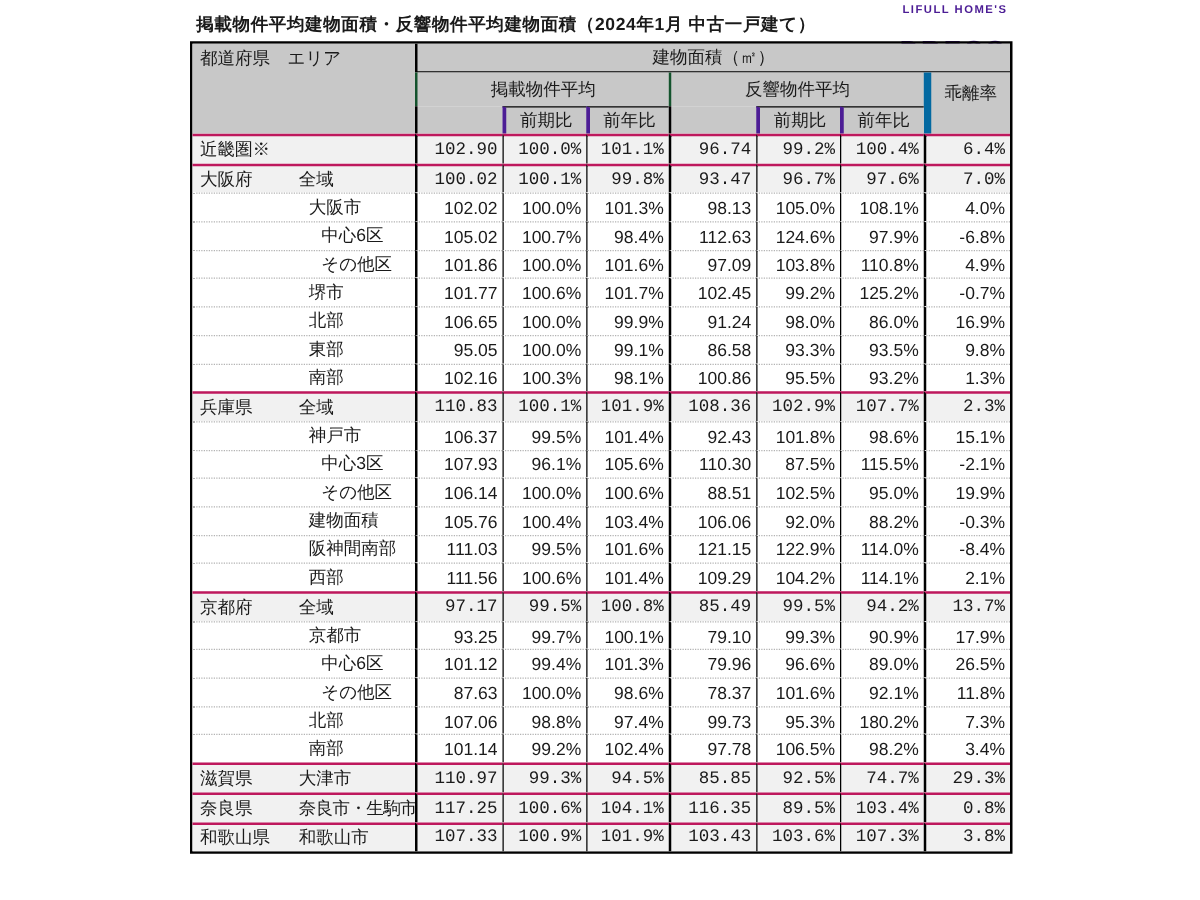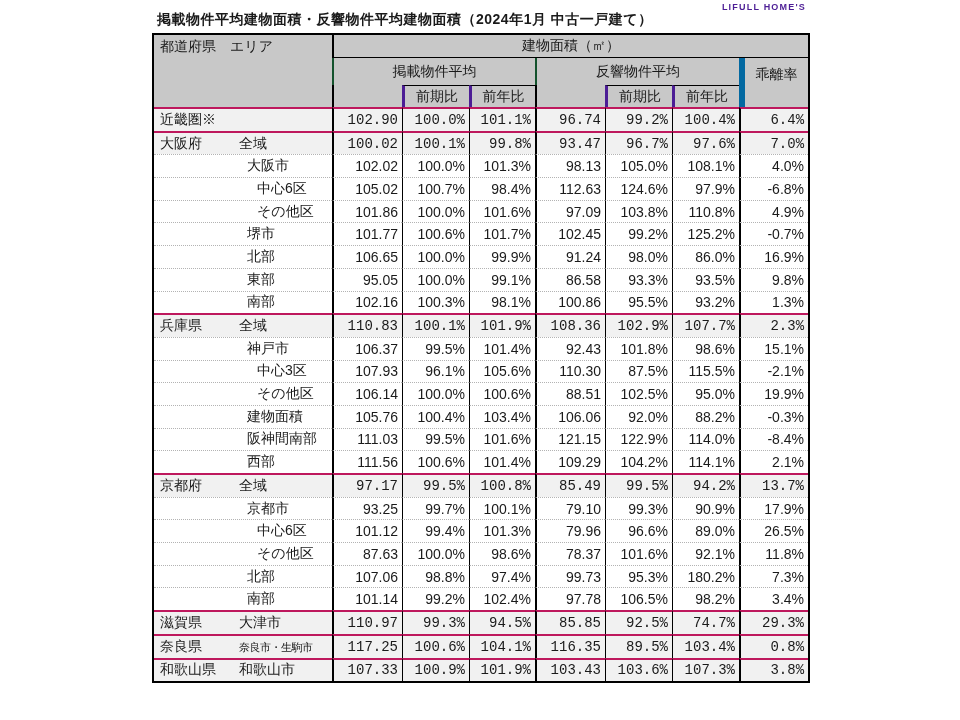--- a/index.html
+++ b/index.html
@@ -44,21 +44,21 @@
   tbody tr.group-start td { border-top: 2px solid #be185d; font-family: Liberation Mono, monospace; }
   tbody tr.shaded td { background: #f1f1f1; }
   tbody td:nth-child(2), tbody td:nth-child(5), tbody td:nth-child(8) { border-left: 2px solid #000; }
   tbody td:nth-child(3), tbody td:nth-child(4),
   tbody td:nth-child(6), tbody td:nth-child(7) { border-left: 1px solid #000; }
   td.num { text-align: right; padding-right: 4px; white-space: nowrap; }
   td.area-cell { text-align: left; padding-left: 6px; white-space: nowrap; }
   .pref { display: inline-block; width: 79px; }
   .area.indent-2 { margin-left: 8px; }
   .area.indent-3 { margin-left: 18px; }
-  .area.small { font-size: 11px; letter-spacing: -0.5px; }
+  .area.small { font-size: 14px; letter-spacing: -0.5px; }
 
   .footnote {
     position: absolute; left: 157px; top: 741px;
     font-size: 13px; letter-spacing: 0.5px;
   }
 </style>
 </head>
 <body>
 
 <div class="page">

